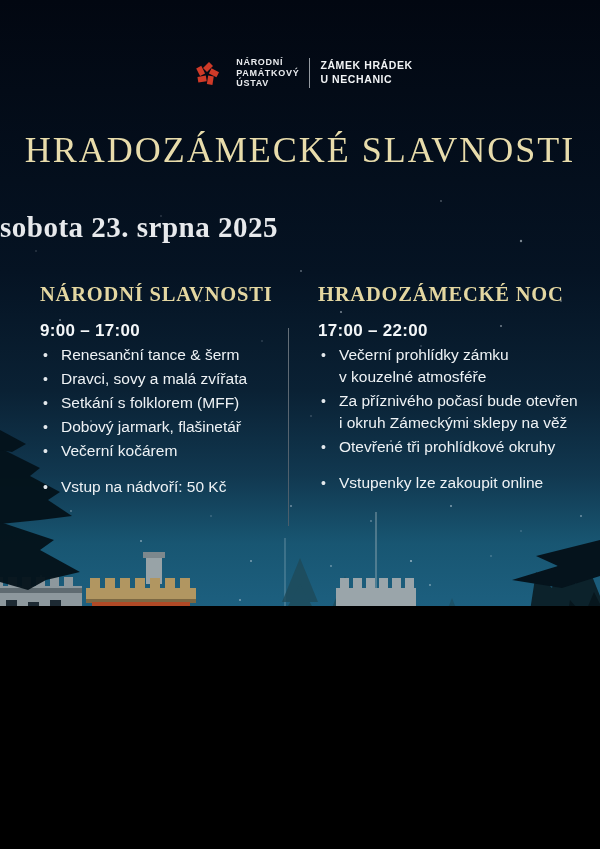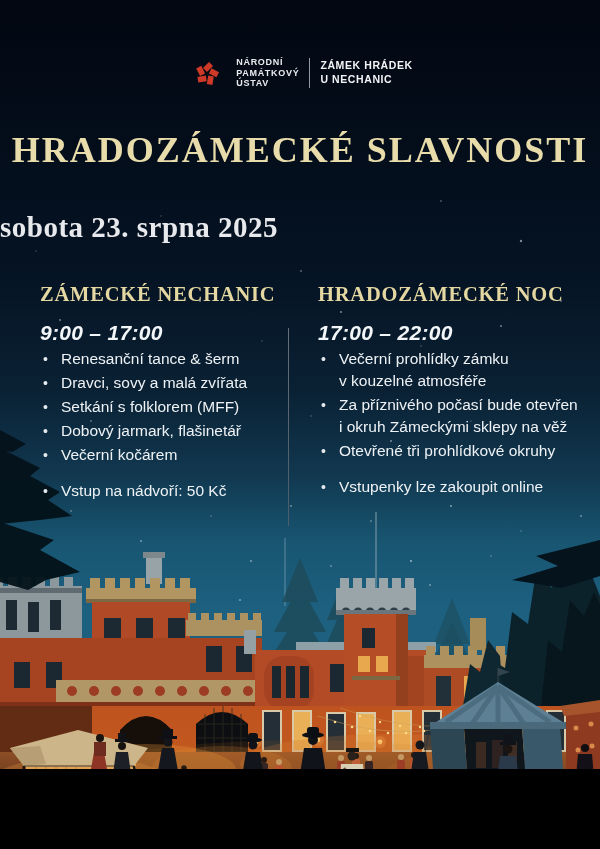--- a/index.html
+++ b/index.html
@@ -1,49 +1,49 @@
 <!DOCTYPE html>
 <html><head>
 <meta charset="utf-8">
 <style>
   html,body{margin:0;padding:0;background:#000;}
   .poster{
-    position:relative;width:600px;height:769px;overflow:hidden;
+    position:relative;width:600px;height:606px;overflow:hidden;
     background:#0f172a;font-family:"Liberation Sans",sans-serif;
   }
   .scene{position:absolute;inset:0;z-index:1;}
   .content{position:absolute;inset:0;z-index:2;}
 
   
   .logo-row{position:absolute;top:56px;left:0;right:0;display:flex;justify-content:center;align-items:center;}
   .npu-mark{width:40px;height:34px;margin-right:9px;flex:none;}
   .npu-text{color:#e9ebee;font-weight:bold;font-size:9px;letter-spacing:.7px;line-height:1.18;}
   .logo-sep{width:1px;height:30px;background:#aeb4ba;opacity:.85;margin:0 10px;}
   .site-text{color:#f2f4f6;font-weight:bold;font-size:10.5px;letter-spacing:.6px;line-height:1.3;}
 
   .title{
     position:absolute;top:129px;left:0;right:0;text-align:center;
-    font-family:"Liberation Serif",serif;font-weight:bold;
+    font-family:"Liberation Serif",serif;font-weight:normal;
     font-size:36px;letter-spacing:2px;color:#e8dcab;
   }
   .date{
     position:absolute;top:211px;left:0;right:0;text-align:left;
     font-family:"Liberation Serif",serif;font-weight:bold;
     font-size:29px;letter-spacing:.5px;color:#e7e9ec;
   }
 
   
   .col{position:absolute;top:283px;}
   .col-left{left:40px;width:245px;}
   .col-right{left:318px;width:268px;}
   .col-heading{
     font-family:"Liberation Serif",serif;font-weight:bold;
     font-size:20.5px;letter-spacing:.8px;color:#e4d7a1;white-space:nowrap;
   }
-  .col-time{margin-top:15px;font-size:21px;font-weight:bold;color:#f3f6f8;letter-spacing:.3px;font-style:italic;}
+  .col-time{margin-top:15px;font-size:17px;font-weight:bold;color:#f3f6f8;letter-spacing:.3px;}
   ul.bullets{list-style:none;margin:3px 0 0;padding:0;}
   ul.bullets.note{margin-top:14px;}
   ul.bullets li{
     position:relative;padding-left:21px;margin-bottom:2px;
     font-size:15.5px;line-height:22px;color:#eef2f5;white-space:pre-line;
   }
   ul.bullets li::before{
     content:"•";position:absolute;left:3px;top:0;
     color:#e3e8ec;font-size:14px;line-height:22px;
   }
@@ -660,21 +660,21 @@
         <div>U NECHANIC</div>
       </div>
     </div>
 
     <div class="title">HRADOZÁMECKÉ SLAVNOSTI</div>
     <div class="date">sobota 23. srpna 2025</div>
 
     <div class="v-divider"></div>
 
     <div class="col col-left">
-      <div class="col-heading">ZÁMECKÉ NECHANIC</div>
+      <div class="col-heading">NÁRODNÍ SLAVNOSTI</div>
       <div class="col-time">9:00 – 17:00</div>
       <ul class="bullets">
         <li>Renesanční tance &amp; šerm</li>
         <li>Dravci, sovy a malá zvířata</li>
         <li>Setkání s folklorem (MFF)</li>
         <li>Dobový jarmark, flašinetář</li>
         <li>Večerní kočárem</li>
       </ul>
       <ul class="bullets note">
         <li>Vstup na nádvoří: 50 Kč</li>

